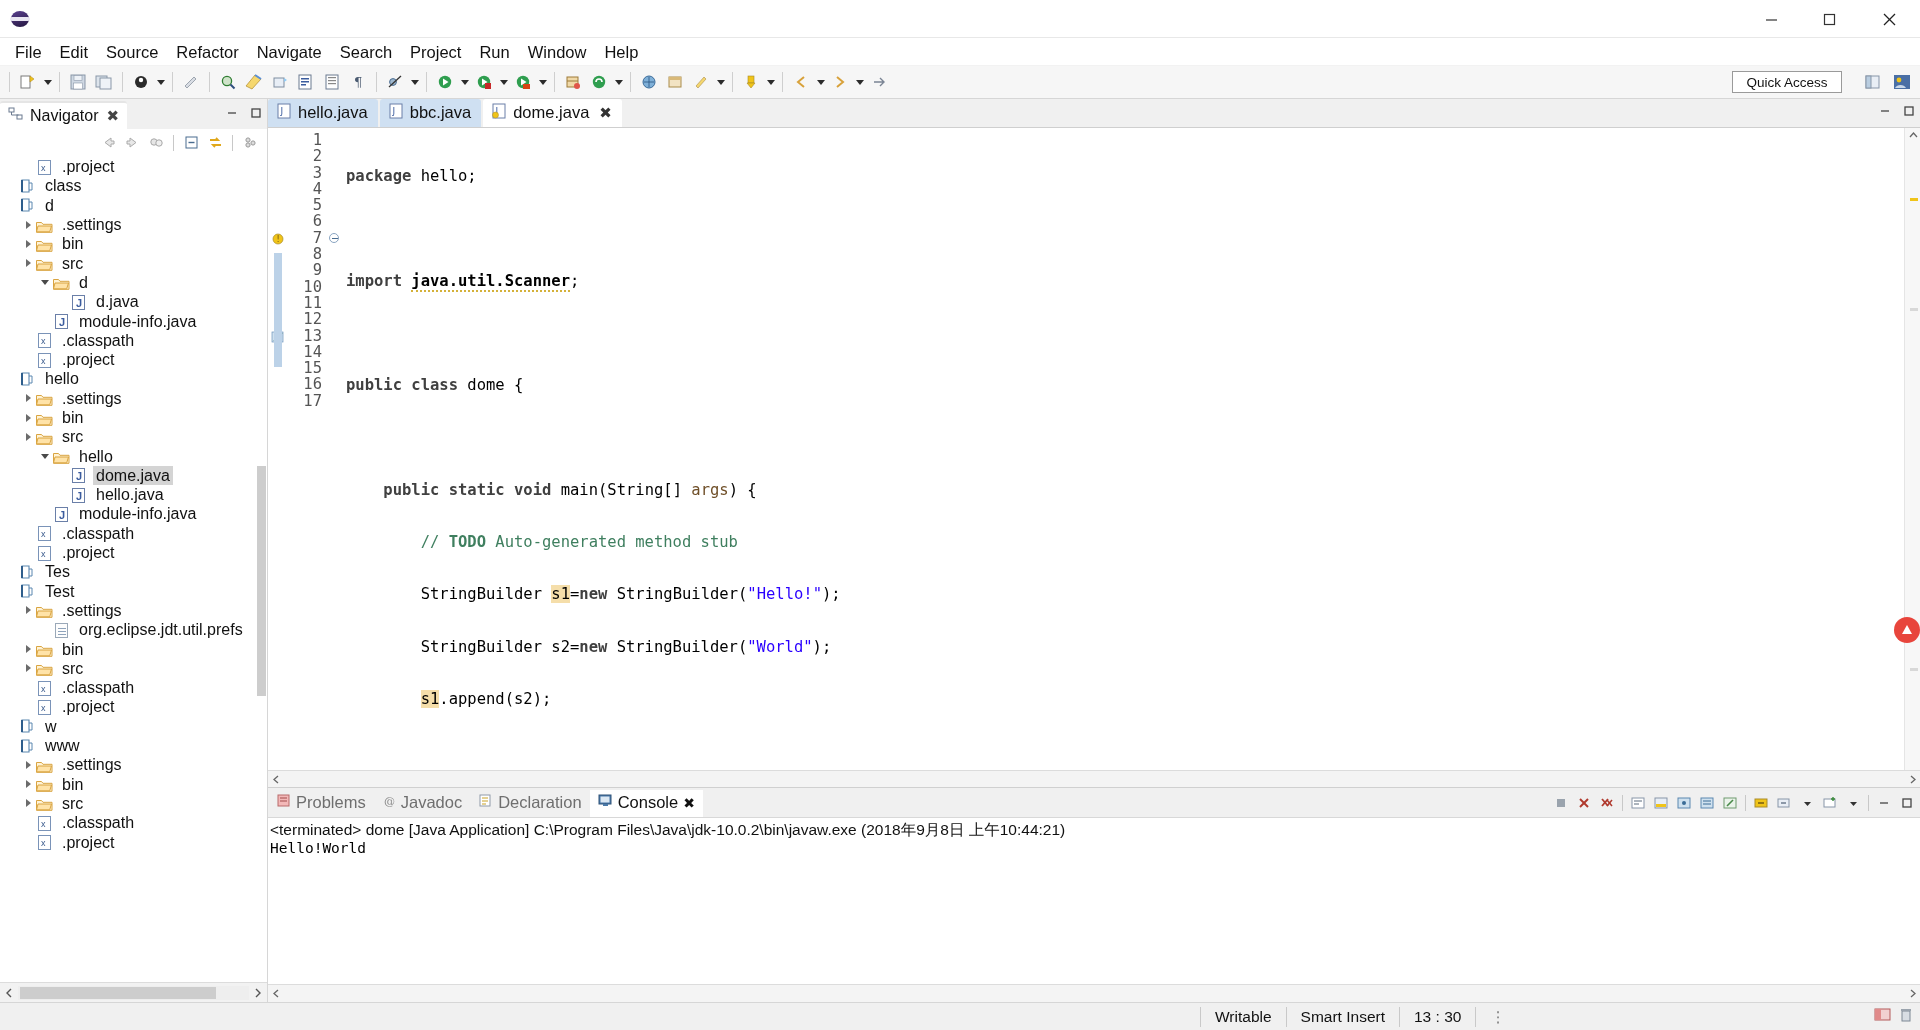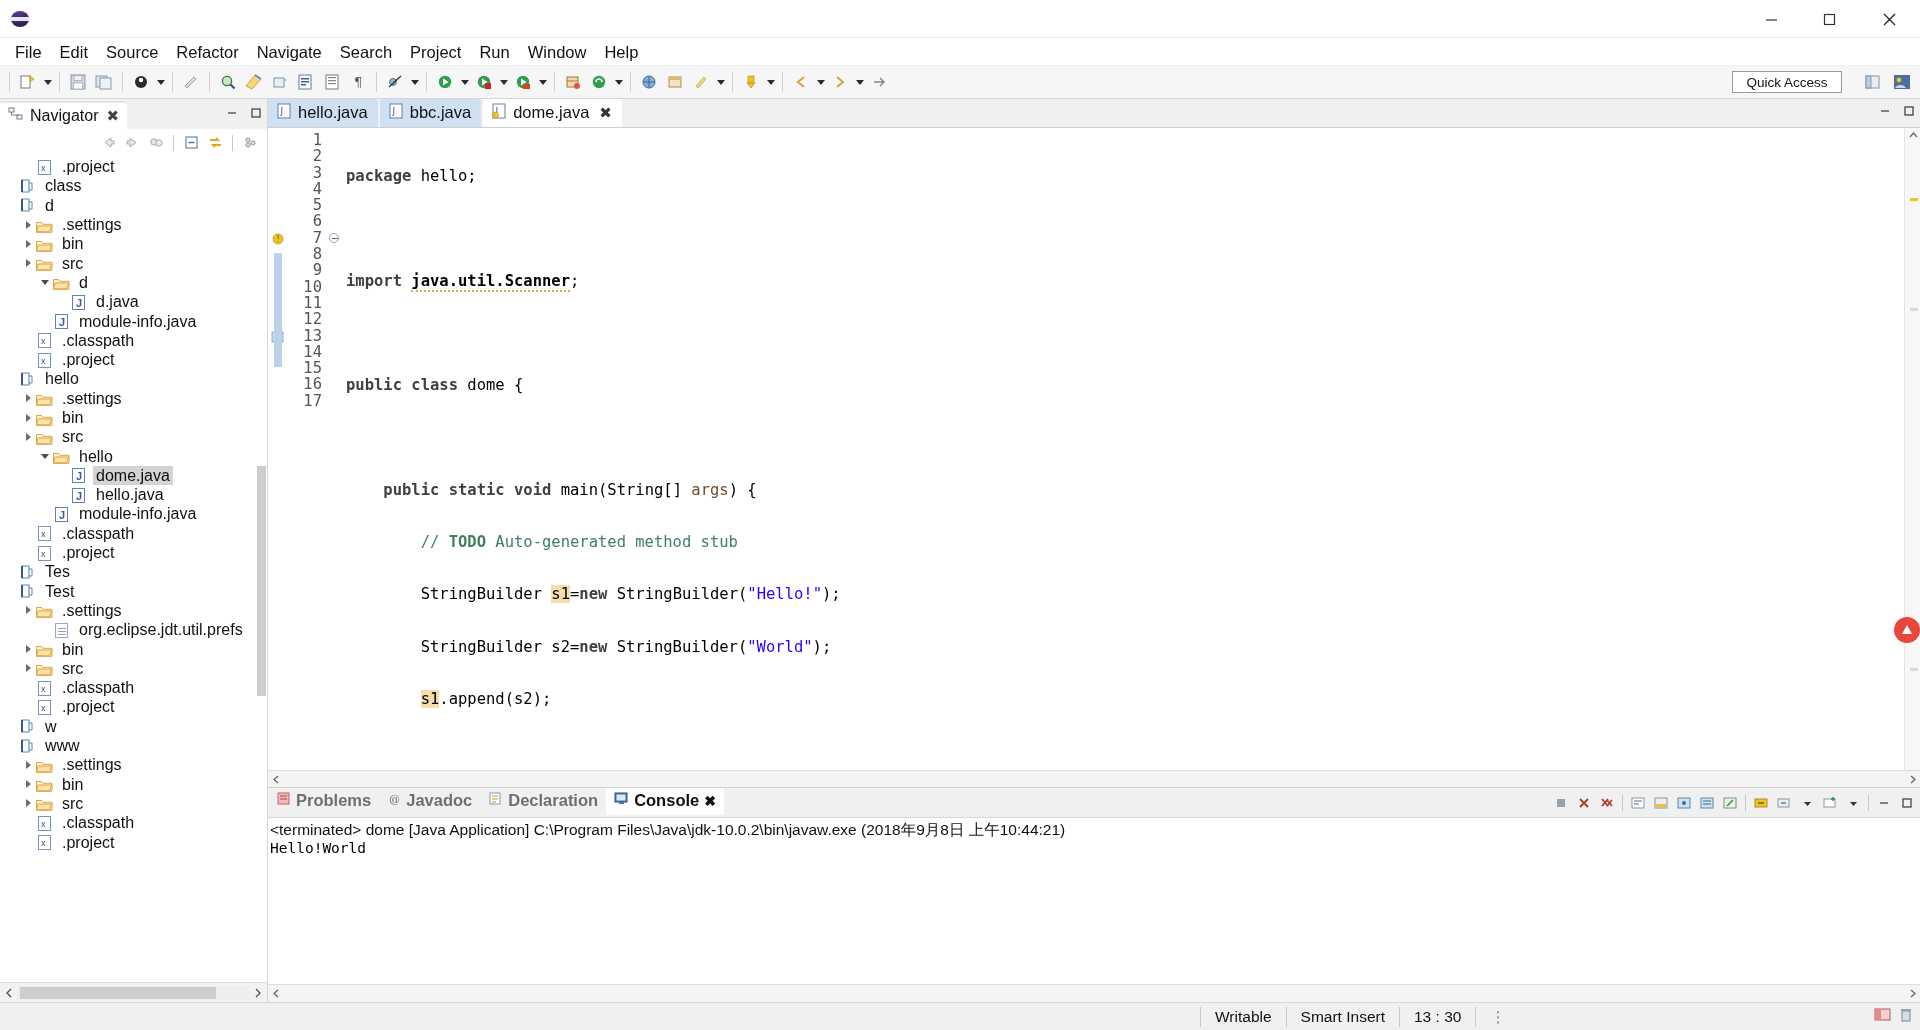--- a/index.html
+++ b/index.html
@@ -299,22 +299,22 @@
   .edh-arrow { width: 16px; height:16px; display:flex;align-items:center;justify-content:center;}
   .edh-track { flex: 1 1 auto; }
 
   
   .console-wrap {
     flex: 1 1 auto; display: flex; flex-direction: column;
     background: #ffffff; min-height: 0; position: relative;
     border-top: 1px solid #d0d0d0;
   }
   .con-tabrow {
-    height: 29px; display: flex; 
-    background: #f0f0f0; position: relative; font-weight: bold;
+    height: 29px; display: flex; align-items: flex-end;
+    background: #f0f0f0; position: relative;
   }
   .con-tab {
     display: flex; align-items: center; gap: 5px;
     padding: 2px 8px 4px 8px; height: 27px;
     font-size: 16.5px; color: #6f6f6f;
   }
   .con-tab.active { background: #ffffff; color: #111; }
   .con-tab .x { font-size: 14px; }
   .con-tools {
     position: absolute; right: 2px; bottom: 3px;

